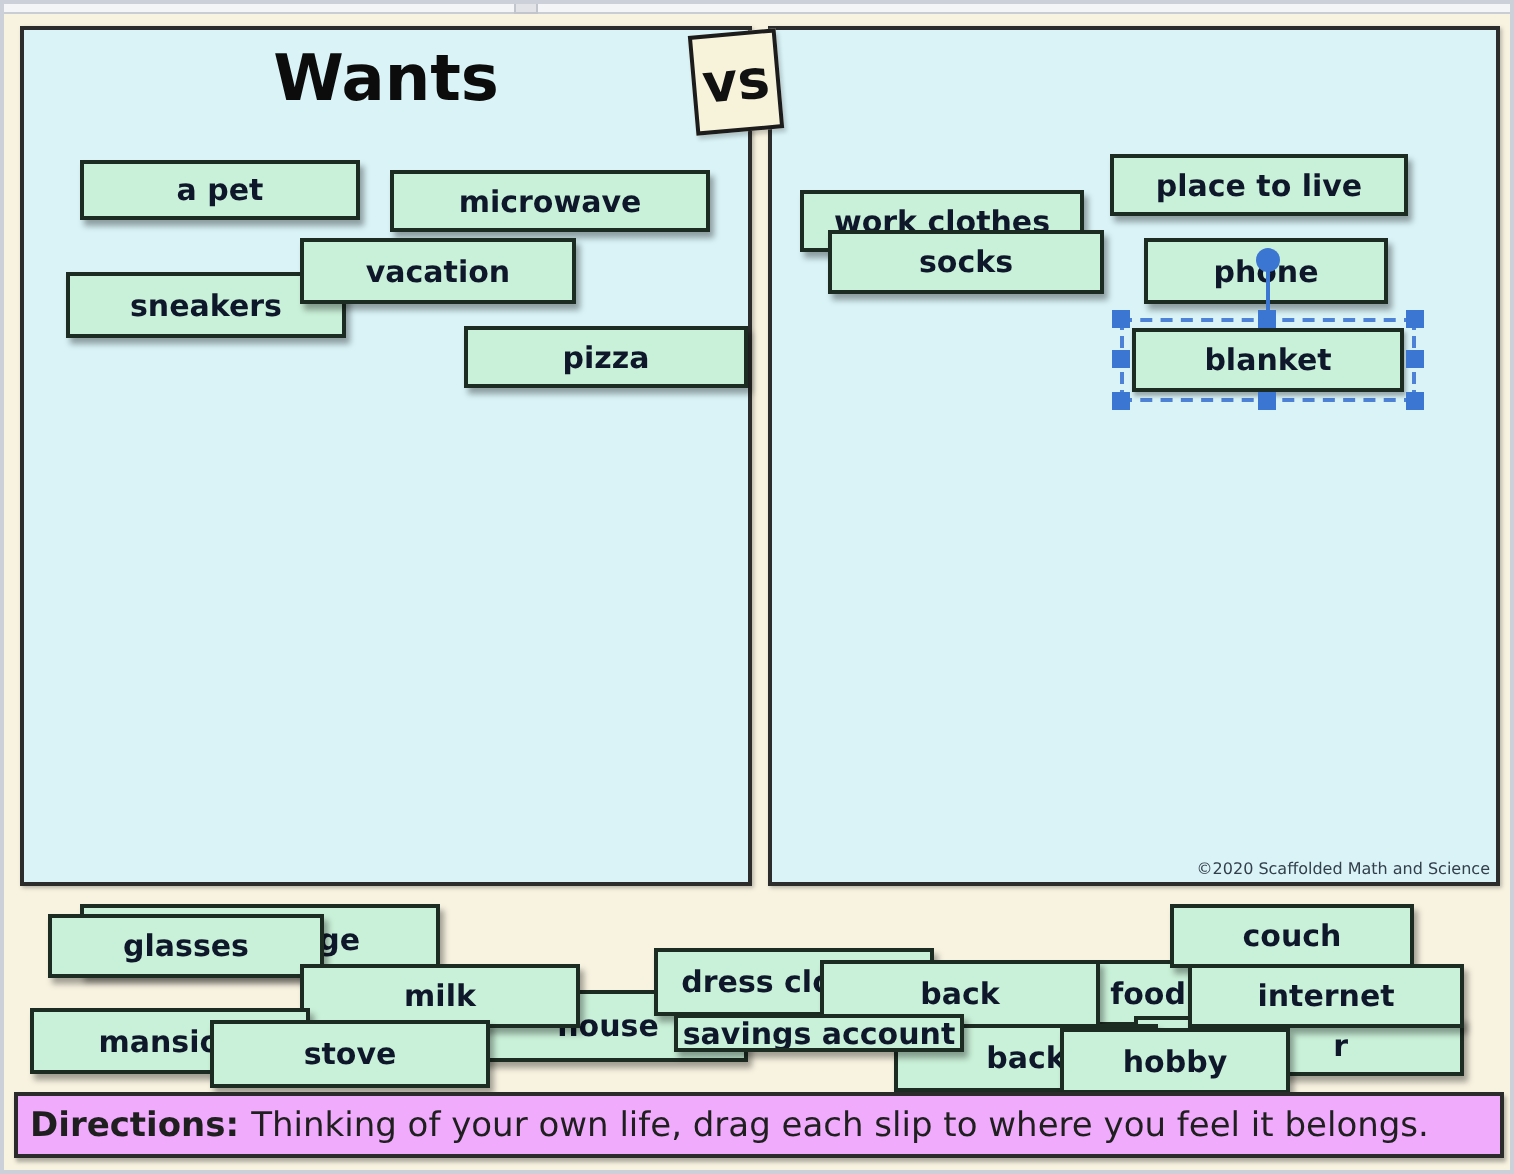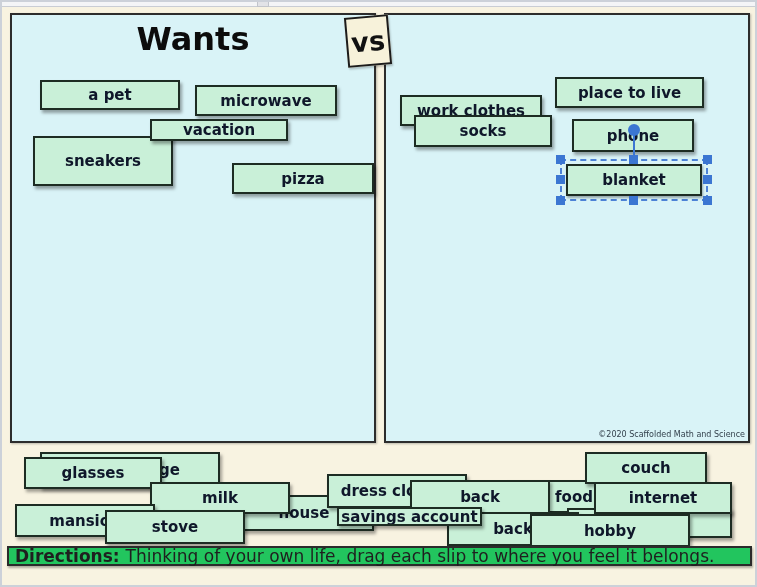--- a/index.html
+++ b/index.html
@@ -43,22 +43,22 @@
     border:2px dashed #4d82d6;z-index:20;}
   .sel-card{position:absolute;left:4px;top:3px;width:136px;height:32px;box-shadow:1px 2px 2px rgba(0,0,0,.3);}
   .h{position:absolute;width:9px;height:9px;background:#3b76d2;z-index:22;}
   .h-tl{left:-6px;top:-6px;} .h-tm{left:50%;margin-left:-5px;top:-6px;} .h-tr{right:-6px;top:-6px;}
   .h-ml{left:-6px;top:50%;margin-top:-5px;} .h-mr{right:-6px;top:50%;margin-top:-5px;}
   .h-bl{left:-6px;bottom:-6px;} .h-bm{left:50%;margin-left:-5px;bottom:-6px;} .h-br{right:-6px;bottom:-6px;}
   .rot-stem{position:absolute;left:50%;top:-26px;width:2px;height:24px;margin-left:-1px;background:#3b76d2;}
   .rot-knob{position:absolute;left:50%;top:-37px;width:12px;height:12px;margin-left:-6px;border-radius:50%;background:#3b76d2;cursor:grab;}
 
   .directions{
-    position:absolute;left:5px;top:544px;width:745px;height:20px;box-sizing:border-box;
-    background:#22c55e;border:2px solid #2b2b2b;box-shadow:1px 2px 2px rgba(0,0,0,.3);
+    position:absolute;left:5px;top:544px;width:745px;height:33px;box-sizing:border-box;
+    background:#f0abfc;border:2px solid #2b2b2b;box-shadow:1px 2px 2px rgba(0,0,0,.3);
     display:flex;align-items:center;padding-left:6px;font-size:17px;color:#1f1f1f;z-index:25;
   }
   .directions .dlabel{font-weight:bold;margin-right:6px;}
 </style>
 </head>
 <body>
 
 <div class="stage">
 
   <div class="top-strip"></div>
@@ -71,43 +71,43 @@
   <div class="panel panel-right">
     <div class="copyright">©2020 Scaffolded Math and Science</div>
   </div>
 
   <div class="vs-box">
     <span>vs</span>
   </div>
 
   <div id="cards-layer">
       <div class="card" style="left: 38px; top: 78px; width: 140px; height: 30px; z-index: 5;">a pet</div>
-      <div class="card" style="left: 193px; top: 83px; width: 142px; height: 31px; z-index: 5;">microwave</div>
-      <div class="card" style="left: 148px; top: 117px; width: 138px; height: 22px; z-index: 6;">vacation</div>
-      <div class="card" style="left: 31px; top: 134px; width: 140px; height: 50px; z-index: 5;">sneakers</div>
+      <div class="card" style="left: 193px; top: 83px; width: 160px; height: 31px; z-index: 5;">microwave</div>
+      <div class="card" style="left: 148px; top: 117px; width: 138px; height: 33px; z-index: 6;">vacation</div>
+      <div class="card" style="left: 31px; top: 134px; width: 140px; height: 33px; z-index: 5;">sneakers</div>
       <div class="card" style="left: 230px; top: 161px; width: 142px; height: 31px; z-index: 5;">pizza</div>
       <div class="card" style="left: 398px; top: 75px; width: 142px; height: 31px; z-index: 5; margin-top: 18px;">work clothes</div>
       <div class="card" style="left: 553px; top: 75px; width: 149px; height: 31px; z-index: 5;">place to live</div>
       <div class="card" style="left: 412px; top: 113px; width: 138px; height: 32px; z-index: 5;">socks</div>
       <div class="card" style="left: 570px; top: 117px; width: 122px; height: 33px; z-index: 5;">phone</div>
       <div class="card" style="left: 38px; top: 450px; width: 180px; height: 36px; z-index: 1; justify-content: flex-end; padding-right: 38px;">ge</div>
       <div class="card" style="left: 22px; top: 455px; width: 138px; height: 32px; z-index: 2;">glasses</div>
       <div class="card" style="left: 232px; top: 493px; width: 140px; height: 36px; z-index: 2;">house</div>
       <div class="card" style="left: 148px; top: 480px; width: 140px; height: 32px; z-index: 3;">milk</div>
       <div class="card" style="left: 13px; top: 502px; width: 140px; height: 33px; z-index: 3;">mansion</div>
       <div class="card" style="left: 103px; top: 508px; width: 140px; height: 34px; z-index: 4;">stove</div>
       <div class="card" style="left: 325px; top: 472px; width: 140px; height: 34px; z-index: 3;">dress clothes</div>
       <div class="card" style="left: 502px; top: 478px; width: 140px; height: 33px; z-index: 3;">food</div>
       <div class="card" style="left: 408px; top: 478px; width: 140px; height: 34px; z-index: 4;">back</div>
       <div class="card" style="left: 565px; top: 506px; width: 165px; height: 30px; z-index: 3; justify-content: flex-end; padding-right: 56px;">r</div>
       <div class="card" style="left: 583px; top: 450px; width: 122px; height: 32px; z-index: 4;">couch</div>
       <div class="card" style="left: 592px; top: 480px; width: 138px; height: 32px; z-index: 5;">internet</div>
       <div class="card" style="left: 445px; top: 510px; width: 132px; height: 34px; z-index: 4;">back</div>
       <div class="card" style="left: 335px; top: 505px; width: 145px; height: 19px; z-index: 5;">savings account</div>
-      <div class="card" style="left: 528px; top: 512px; width: 160px; height: 33px; z-index: 6;">hobby</div>
+      <div class="card" style="left: 528px; top: 512px; width: 115px; height: 33px; z-index: 6;">hobby</div>
     </div>
 
   <div class="selection">
     <div class="card sel-card">blanket</div>
     <div class="h h-tl"></div>
     <div class="h h-tm"></div>
     <div class="h h-tr"></div>
     <div class="h h-ml"></div>
     <div class="h h-mr"></div>
     <div class="h h-bl"></div>

